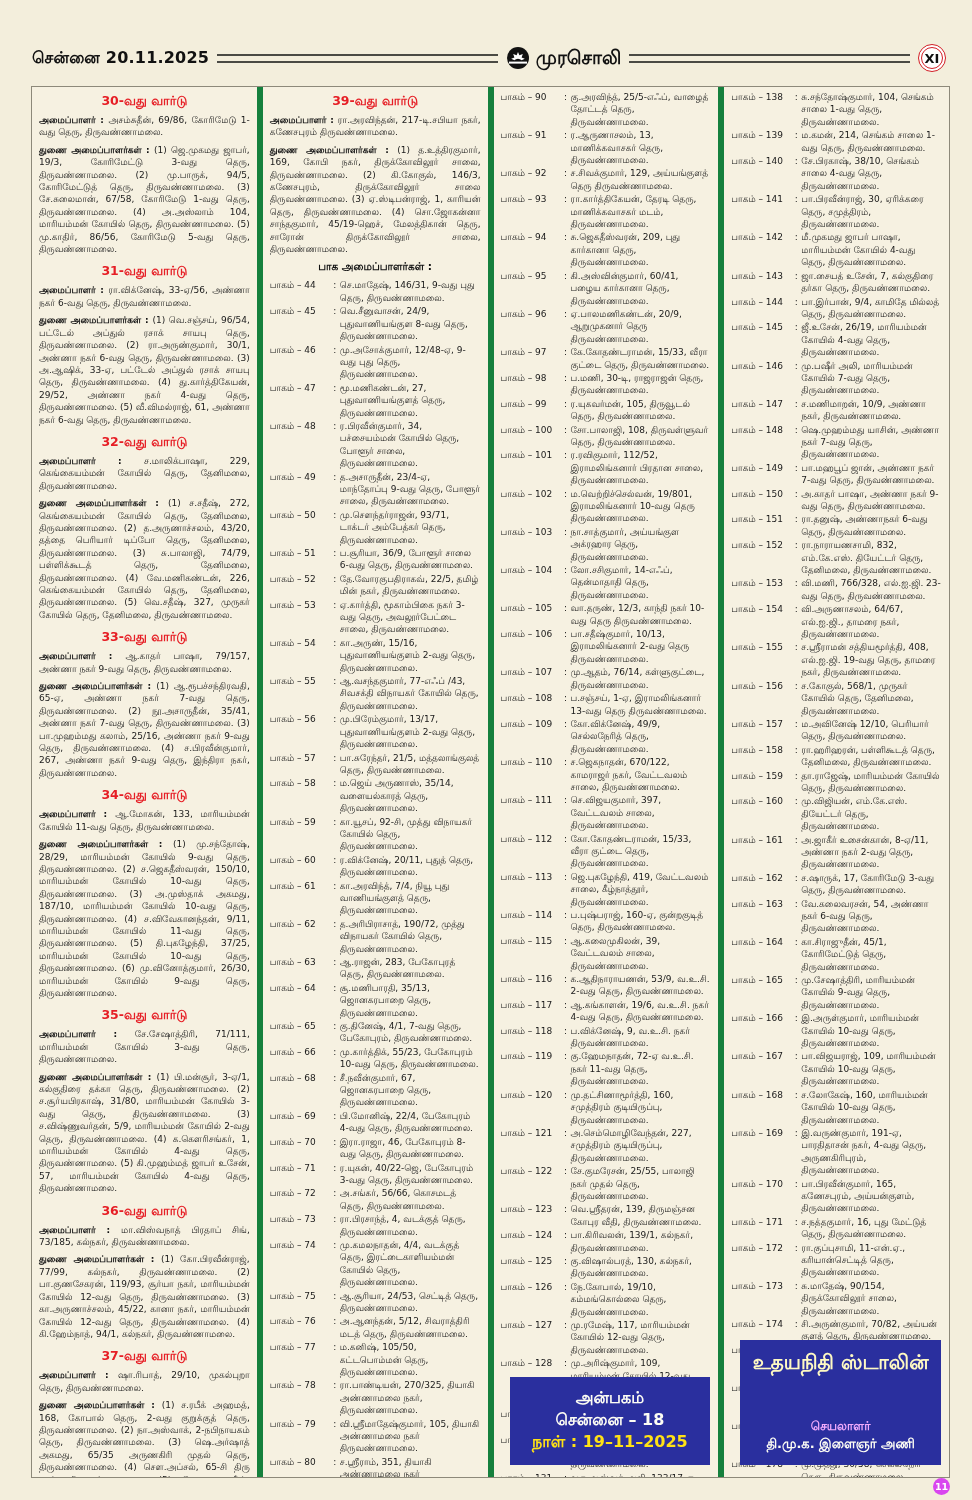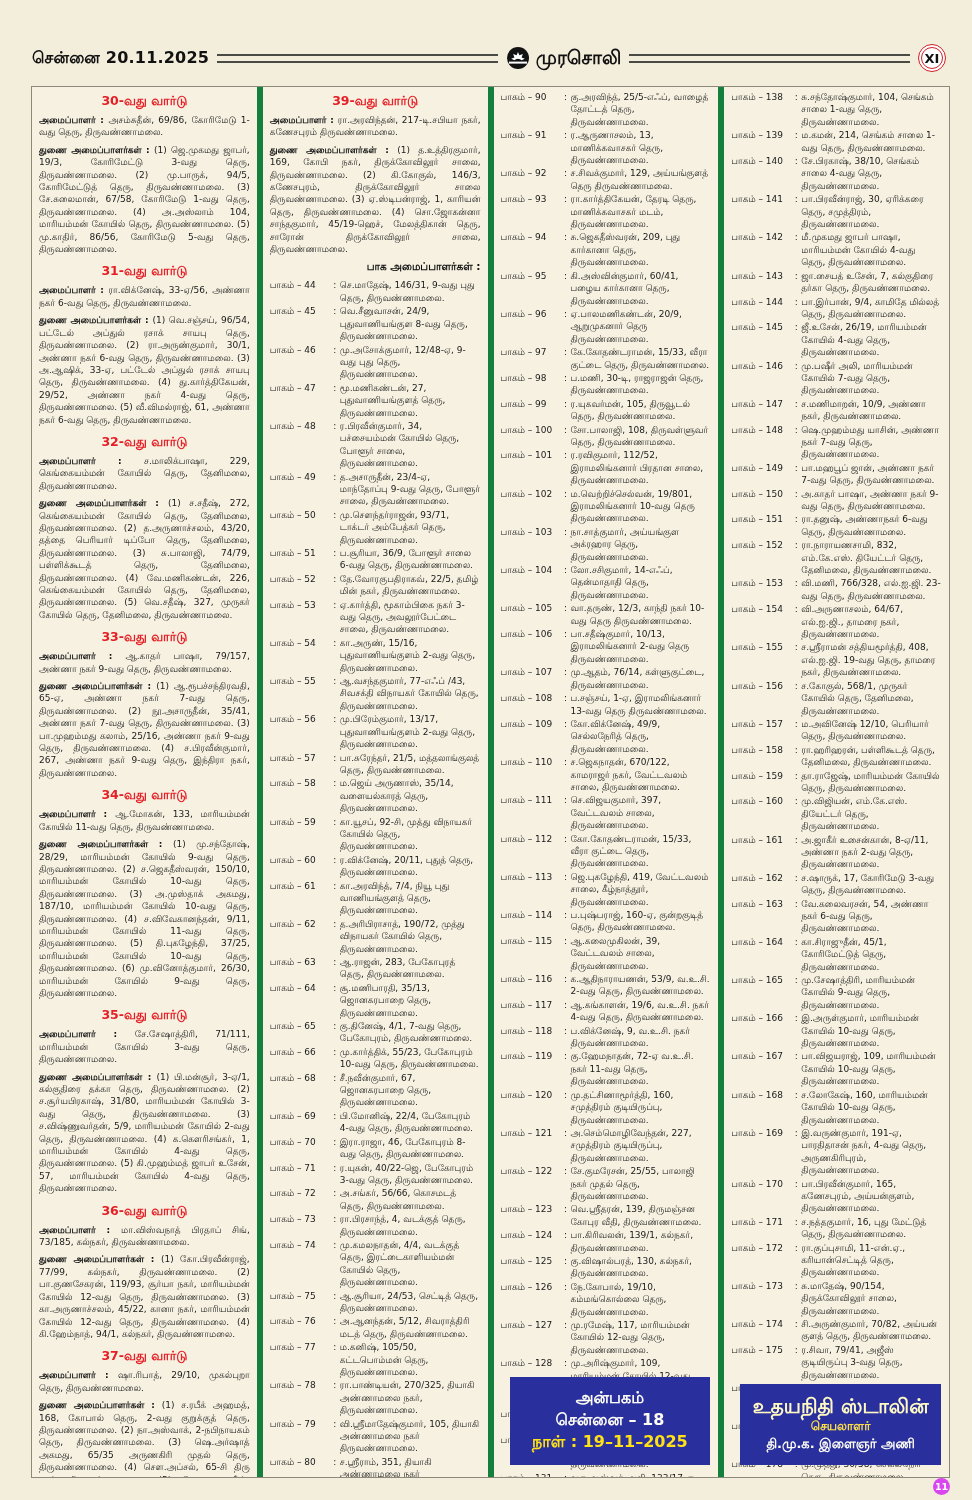--- a/index.html
+++ b/index.html
@@ -21,32 +21,32 @@
   .content{position:absolute;top:86px;left:31px;right:22px;bottom:22px;border:1px solid #8d897a;
     background:#f6f1e1;display:flex;}
   .col{flex:1 1 0;padding:4px 7px 6px;overflow:hidden;position:relative;border-right:6px solid #15803d;}
   .col:last-child{border-right:none;}
   
   .ward-title{color:#e61e25;font-weight:bold;text-align:center;font-size:12.5px;margin:8px 0 4px;}
   .ward:first-child .ward-title{margin-top:2px;}
   .ward p{margin:0 0 5px;font-size:9px;line-height:12.4px;text-align:justify;}
   .ward b{font-weight:bold;color:#111;}
   
-  .parts-heading{text-align:right;font-weight:bold;font-size:10.5px;margin:5px 0 5px;color:#111;}
+  .parts-heading{text-align:center;font-weight:bold;font-size:10.5px;margin:5px 0 5px;color:#111;}
   .part-row{display:flex;font-size:9px;line-height:12.4px;margin-bottom:1px;align-items:flex-start;}
   .part-num{flex:0 0 60px;white-space:nowrap;}
   .part-colon{flex:0 0 10px;text-align:center;}
   .part-text{flex:1;}
   
   .bottom-box{position:absolute;left:16px;right:8px;bottom:12px;background:#2a2f9e;color:#fff;
     text-align:center;padding:10px 4px 12px;}
   .notice-line1,.notice-line2{font-weight:bold;font-size:16px;line-height:22px;color:#fdfdf4;}
   .notice-line3{font-weight:bold;font-size:16px;line-height:22px;color:#ffe215;}
   .sig-name{color:#fef9c3;font-weight:bold;font-size:20px;line-height:24px;}
-  .sig-role{font-size:12px;font-weight:bold;line-height:17px;color:#fde047;}
+  .sig-role{font-size:12px;font-weight:bold;line-height:17px;color:#f0abfc;margin-top:44px;}
   .sig-org{font-size:13px;font-weight:bold;line-height:18px;color:#fdfdf4;}
   
   .page-circle{position:absolute;right:22px;bottom:5px;width:17px;height:17px;border-radius:50%;
     background:#d946ef;color:#fff;font-size:9.5px;font-weight:bold;display:flex;align-items:center;justify-content:center;}
 </style>
 </head>
 <body>
 
 <div class="header">
   <span class="dateline">சென்னை 20.11.2025</span>

